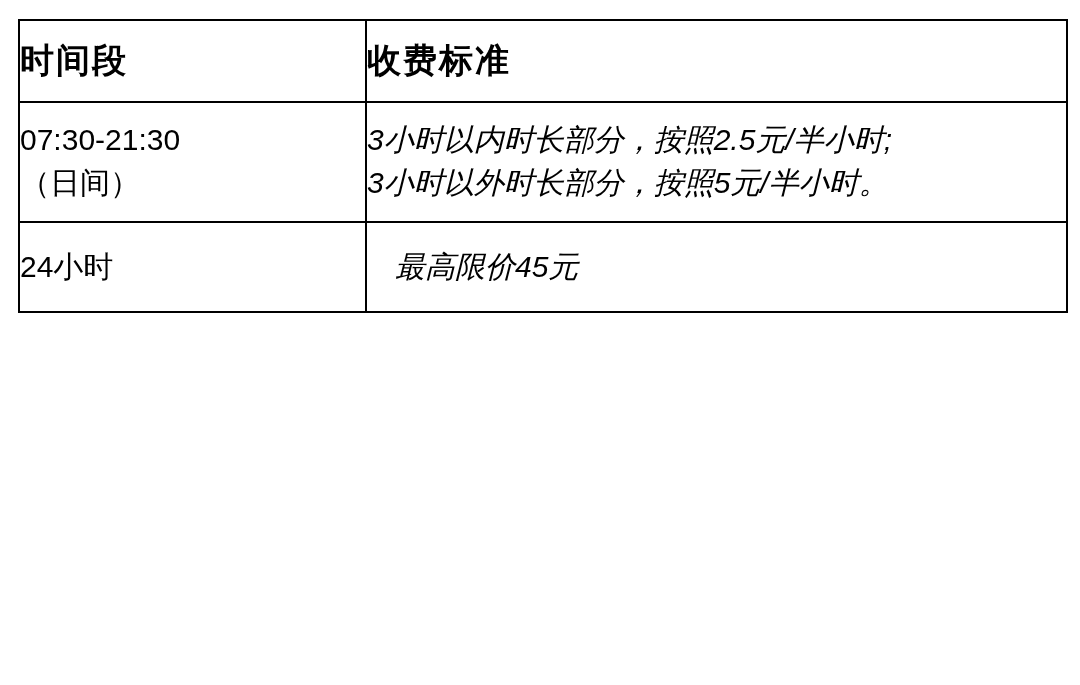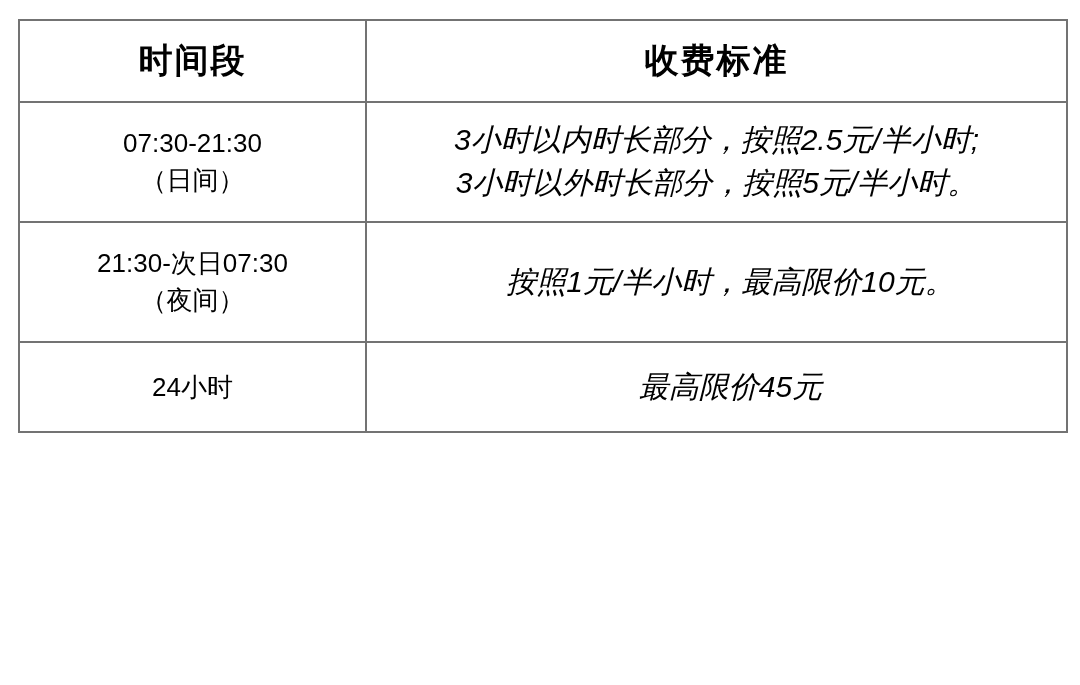--- a/index.html
+++ b/index.html
@@ -22,36 +22,35 @@
   }
   .fee-table {
     position: absolute;
     left: 18px;
     top: 19px;
     width: 1044px;
     border-collapse: collapse;
     table-layout: fixed;
   }
   .fee-table td {
-    border: 2px solid #737373;
+    border: 2px solid #000000;
     padding: 0;
     vertical-align: middle;
-    text-align: center;
   }
   .col-period { width: 345px; }
   .col-rate { width: 699px; }
 
   .head-cell {
     height: 80px;
     font-size: 34px;
     font-weight: bold;
     letter-spacing: 2px;
   }
   .period-cell {
-    font-size: 26px;
+    font-size: 30px;
     line-height: 1.42;
     padding: 14px 6px;
   }
   .rate-cell {
     font-size: 30px;
     line-height: 1.42;
     padding: 14px 22px;
     text-align: left;
     font-style: italic;
   }
@@ -93,29 +92,20 @@
         <td class="col-period period-cell">
           <span class="nowrap-line">07:30-21:30</span>
           <span class="nowrap-line">（日间）</span>
         </td>
         <td class="col-rate rate-cell">
           <span class="nowrap-line">3小时以内时长部分，按照2.5元/半小时;</span>
           <span class="nowrap-line">3小时以外时长部分，按照5元/半小时。</span>
         </td>
       </tr>
 
-      <tr class="row-night">
-        <td class="col-period period-cell">
-          <span class="nowrap-line">21:30-次日07:30</span>
-          <span class="nowrap-line">（夜间）</span>
-        </td>
-        <td class="col-rate rate-cell center-left">
-          <span class="nowrap-line">按照1元/半小时，最高限价10元。</span>
-        </td>
-      </tr>
 
       <tr class="row-24">
         <td class="col-period period-cell">
           <span class="nowrap-line">24小时</span>
         </td>
         <td class="col-rate rate-cell center-left">
           <span class="nowrap-line">最高限价45元</span>
         </td>
       </tr>
 

